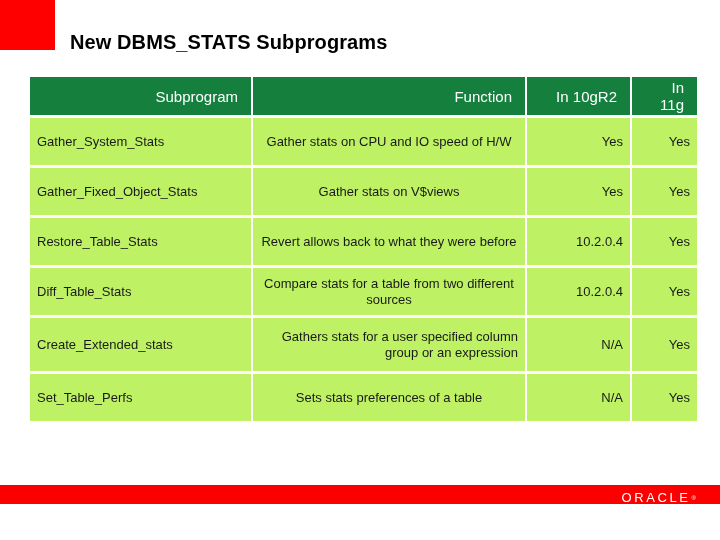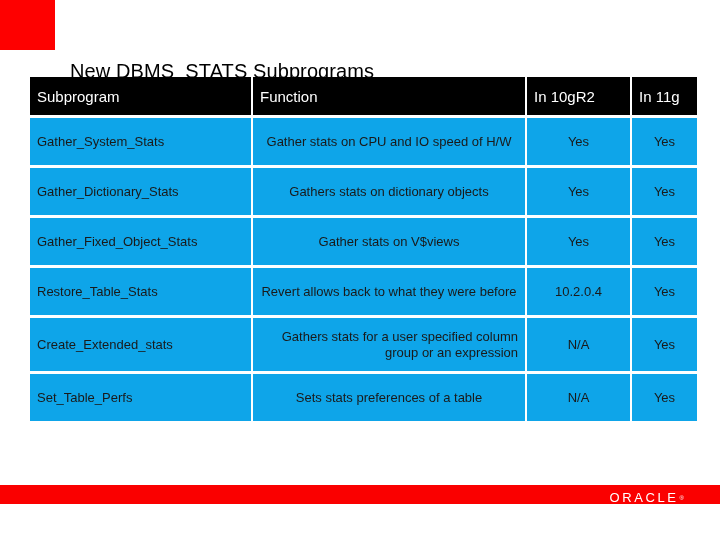--- a/index.html
+++ b/index.html
@@ -24,73 +24,72 @@
     height: 50px;
     background: #fe0000;
   }
 
   
   .slide-title {
     position: absolute;
     left: 70px;
     top: 31px;
     font-size: 20px;
-    font-weight: normal;
+    font-weight: bold;
     color: #000000;
     letter-spacing: 0.1px;
     white-space: nowrap;
-    margin-top: 29px;
   }
 
   
   .data-table {
     position: absolute;
     left: 28px;
     top: 74px;
     width: 669px;
     border-collapse: separate;
     border-spacing: 2px 3px;
     table-layout: fixed;
   }
   .data-table th,
   .data-table td {
     padding: 0;
     margin: 0;
     vertical-align: middle;
   }
 
   .data-table thead th {
-    background: #000000;
+    background: #15803d;
     color: #ffffff;
     font-size: 15px;
     font-weight: normal;
     height: 38px;
-    text-align: left;
-    padding: 0 7px;
+    text-align: right;
+    padding: 0 13px;
   }
   th.col-v1, th.col-v2 {
     text-align: left;
   }
 
   .data-table tbody td {
-    background: #0ea5e9;
+    background: #bef264;
     color: #1a1a1a;
     font-size: 13px;
     height: 41px;
     padding: 3px 7px;
     line-height: 16px;
   }
   td.c-name {
     text-align: left;
   }
   td.c-func {
     text-align: center;
   }
   td.c-ver {
-    text-align: center;
+    text-align: right;
   }
   tr.tall td {
     height: 47px;
   }
   td.c-func.justify-left {
     text-align: right;
   }
 
   col.w-name { width: 221px; }
   col.w-func { width: 272px; }
@@ -101,21 +100,21 @@
   .footer-bar {
     position: absolute;
     left: 0;
     top: 485px;
     width: 720px;
     height: 19px;
     background: #fa0000;
   }
   .oracle-logo {
     position: absolute;
-    right: 36px;
+    right: 24px;
     top: 486px;
     height: 23px;
     display: flex;
     align-items: center;
     color: #ffffff;
     font-size: 13px;
     font-weight: normal;
     letter-spacing: 2.6px;
   }
   .oracle-logo .tm {
@@ -148,34 +147,34 @@
     </tr>
   </thead>
   <tbody>
     <tr>
       <td class="c-name">Gather_System_Stats</td>
       <td class="c-func">Gather stats on CPU and IO speed of H/W</td>
       <td class="c-ver">Yes</td>
       <td class="c-ver">Yes</td>
     </tr>
     <tr>
-      <td class="c-name">Gather_Dictionary_Stats</td>
-      <td class="c-func">Gathers stats on dictionary objects</td>
-      <td class="c-ver">Yes</td>
-      <td class="c-ver">Yes</td>
-    </tr>
-    <tr>
       <td class="c-name">Gather_Fixed_Object_Stats</td>
       <td class="c-func">Gather stats on V$views</td>
       <td class="c-ver">Yes</td>
       <td class="c-ver">Yes</td>
     </tr>
     <tr>
       <td class="c-name">Restore_Table_Stats</td>
       <td class="c-func">Revert allows back to what they were before</td>
+      <td class="c-ver">10.2.0.4</td>
+      <td class="c-ver">Yes</td>
+    </tr>
+    <tr>
+      <td class="c-name">Diff_Table_Stats</td>
+      <td class="c-func">Compare stats for a table from two different sources</td>
       <td class="c-ver">10.2.0.4</td>
       <td class="c-ver">Yes</td>
     </tr>
     <tr class="tall">
       <td class="c-name">Create_Extended_stats</td>
       <td class="c-func justify-left">Gathers stats for a user specified column group or an expression</td>
       <td class="c-ver">N/A</td>
       <td class="c-ver">Yes</td>
     </tr>
     <tr>

